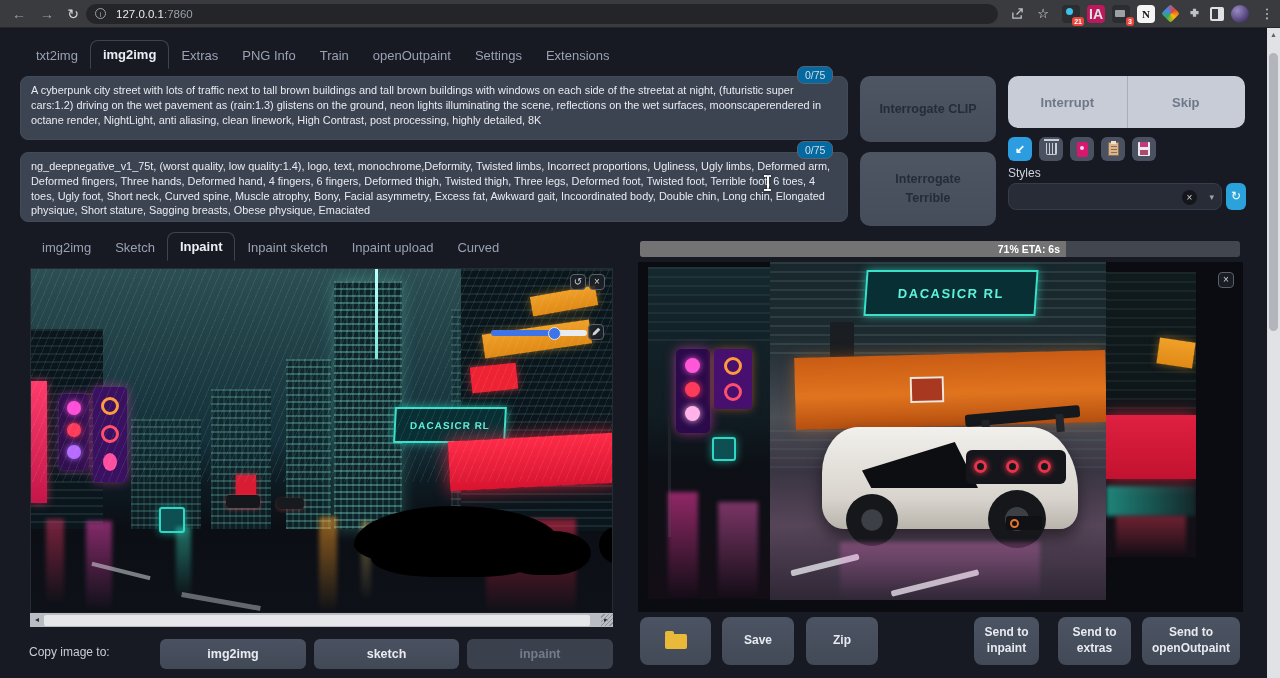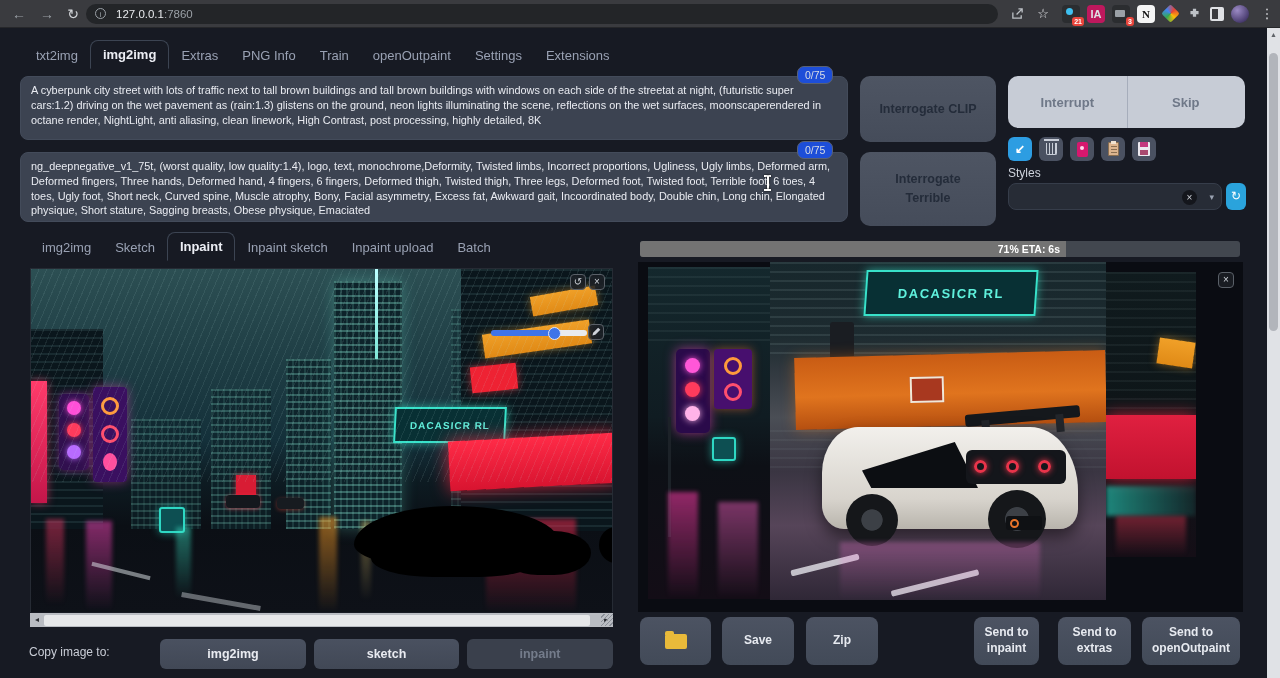--- a/index.html
+++ b/index.html
@@ -26,21 +26,21 @@
   
   #page{position:absolute;left:0;top:28px;width:1267px;height:650px;}
 
   
   .tabrow{position:absolute;display:flex;align-items:flex-end;color:#99a1b3;font-size:13px;}
   .tabrow .tab{padding:6px 12px;white-space:nowrap;}
   .tabrow .tab.active{color:#eceef4;font-weight:bold;border:1px solid #3c4452;border-bottom:1px solid #171a23;border-radius:8px 8px 0 0;background:#171a23;}
 
   
   textarea.prompt{position:absolute;left:20px;width:828px;background:#3c4351;border:1px solid #434b5a;border-radius:8px;color:#e9ebf1;font-size:10.9px;line-height:14.8px;padding:6px 10px;resize:none;outline:none;overflow:hidden;}
-  .cnt{position:absolute;left:797px;background:#1d4ed8;border:1px solid #596173;border-radius:7px;color:#d9dde5;font-size:10.5px;padding:0 7px;line-height:16px;z-index:5;}
+  .cnt{position:absolute;left:797px;background:#0369a1;border:1px solid #596173;border-radius:7px;color:#d9dde5;font-size:10.5px;padding:0 7px;line-height:16px;z-index:5;}
 
   
   .interrogate{position:absolute;left:860px;width:136px;border-radius:10px;background:linear-gradient(#4e5563,#454c5a);color:#242c3a;font-weight:bold;font-size:12.5px;display:flex;align-items:center;justify-content:center;text-align:center;line-height:1.5;}
   #intskip{position:absolute;left:1008px;top:48px;width:237px;height:52px;border-radius:10px;background:#c7ccd6;display:flex;color:#6f7888;font-weight:bold;font-size:13px;}
   #intskip>div{flex:1;display:flex;align-items:center;justify-content:center;}
   #intskip .sep{position:absolute;left:50%;top:0;width:1px;height:100%;background:#a6adbb;}
   .tico{position:absolute;top:109px;width:24px;height:24px;border-radius:6px;background:#4a5161;display:flex;align-items:center;justify-content:center;}
   .tico.blue{background:#2d9de2;color:#fff;font-size:12px;font-weight:bold;}
   .trash{width:11px;height:12px;border:1.4px solid #c9ced8;border-top:none;border-radius:0 0 2px 2px;position:relative;background:repeating-linear-gradient(90deg,transparent 0 2px,#c9ced8 2px 3px);}
   .trash:before{content:"";position:absolute;left:-3px;top:-4px;width:15px;height:2px;background:#c9ced8;}
@@ -123,21 +123,21 @@
       <svg width="13" height="13" viewBox="0 0 14 14" style="margin-top:2px;">
           <path d="M2 6v6h9V9" fill="none" stroke="#bdc1c6" stroke-width="1.4"></path>
           <path d="M6 8 12 2M8 2h4v4" fill="none" stroke="#bdc1c6" stroke-width="1.4"></path>
         </svg>
     </div>
     <div class="chrico" style="left:1034px;font-size:13px;">☆</div>
     <div class="chrico" style="left:1062px;background:#2b2d30;">
       <span style="position:absolute;left:4px;top:3px;width:7px;height:7px;border-radius:50%;background:#3ec0f0;"></span>
       <span class="badge">21</span>
     </div>
-    <div class="chrico" style="left:1087px;background:#be185d;font-weight:bold;font-size:11px;">IA</div>
+    <div class="chrico" style="left:1087px;background:#be185d;font-weight:bold;font-size:14px;">IA</div>
     <div class="chrico" style="left:1112px;background:#2b2d30;">
       <span style="position:absolute;left:3px;top:5px;width:10px;height:7px;background:#9aa0a6;border-radius:1px;"></span>
       <span class="badge">3</span>
     </div>
     <div class="chrico" style="left:1137px;background:#f5f5f5;color:#111;font-family:'Liberation Serif',serif;font-weight:bold;font-size:11px;">N</div>
     <div class="chrico" style="left:1161px;">
         <div class="diamond"></div>
       </div>
     <div class="chrico" style="left:1185px;">
       <svg width="13" height="13" viewBox="0 0 16 16" style="margin-top:2px;">
@@ -206,21 +206,21 @@
       <div class="caret">▾</div>
     </div>
     <div id="stylerefresh">↻</div>
 
     <div class="tabrow" style="left:30px;top:204px;">
       <div class="tab">img2img</div>
       <div class="tab">Sketch</div>
       <div class="tab active">Inpaint</div>
       <div class="tab">Inpaint sketch</div>
       <div class="tab">Inpaint upload</div>
-      <div class="tab">Batch</div>
+      <div class="tab">Curved</div>
     </div>
 
     <div id="cv">
 
       <div class="bld dark" style="left:0;top:60px;width:72px;height:200px;"></div>
       <div class="bld" style="left:100px;top:150px;width:70px;height:110px;opacity:.6;"></div>
       <div class="bld" style="left:180px;top:120px;width:60px;height:140px;opacity:.7;"></div>
       <div class="bld" style="left:255px;top:90px;width:45px;height:170px;opacity:.85;"></div>
       <div class="bld" style="left:303px;top:12px;width:68px;height:248px;box-shadow:0 0 14px rgba(120,255,230,.25);"></div>
       <div style="position:absolute;left:344px;top:0;width:3px;height:90px;background:linear-gradient(#bff,#7fe8d8);"></div>

